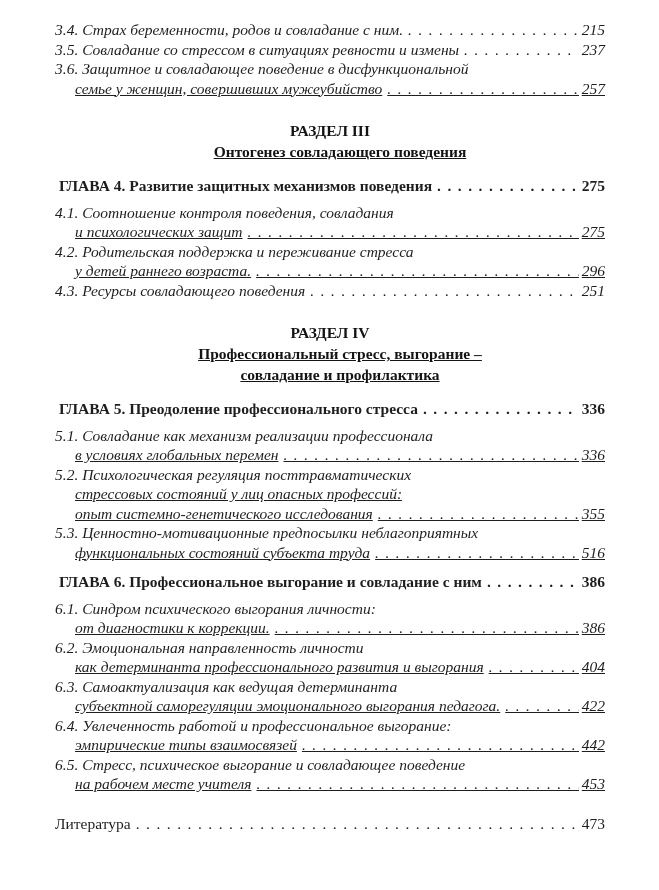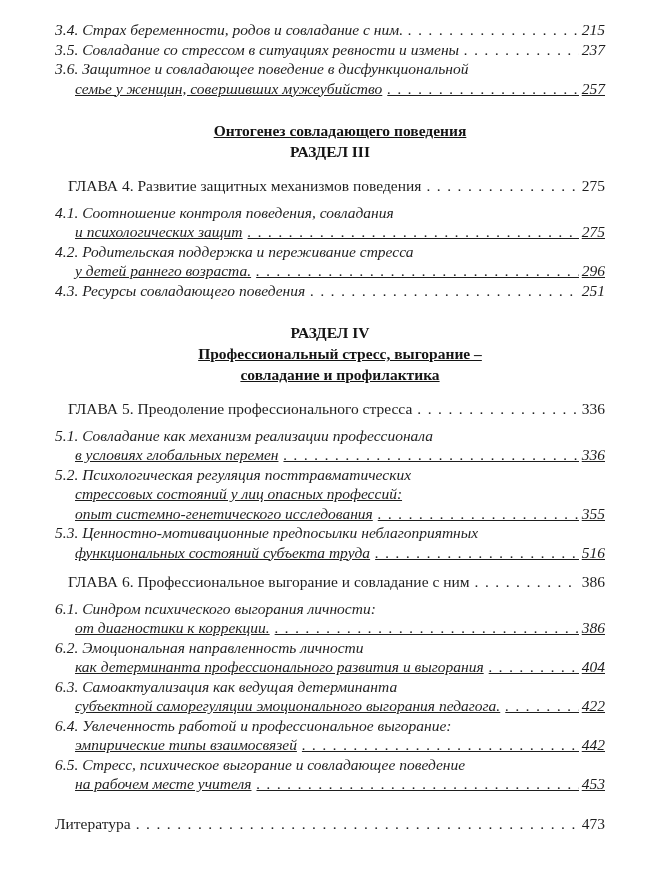--- a/index.html
+++ b/index.html
@@ -24,21 +24,22 @@
   .toc {
     font-size: 15.5px;
     line-height: 19.5px;
   }
   .entry { margin: 0; }
   .entry.subsection {
     font-style: italic;
   }
   .entry.chapter {
     font-style: normal;
-    margin: 10px 0 7px 13px;
+    margin: 10px 0 7px 4px;
+    font-weight: bold;
   }
   .entry.literature {
     font-style: normal;
     margin-top: 20px;
   }
   .entry.heading {
     font-style: normal;
     font-weight: bold;
     text-align: center;
     line-height: 21px;
@@ -96,22 +97,22 @@
       </div>
       <div class="entry subsection">
         <div class="line">3.6. Защитное и совладающее поведение в дисфункциональной</div>
         <div class="row cont">
           <span class="text">семье у женщин, совершивших мужеубийство</span>
           <span class="leader"></span>
           <span class="pagenum">257</span>
         </div>
       </div>
       <div class="entry heading">
+        <div class="line">РАЗДЕЛ III</div>
         <div class="line cont">Онтогенез совладающего поведения</div>
-        <div class="line">РАЗДЕЛ III</div>
       </div>
       <div class="entry chapter">
         <div class="row">
           <span class="text">ГЛАВА 4. Развитие защитных механизмов поведения</span>
           <span class="leader"></span>
           <span class="pagenum">275</span>
         </div>
       </div>
       <div class="entry subsection">
         <div class="line">4.1. Соотношение контроля поведения, совладания</div>

